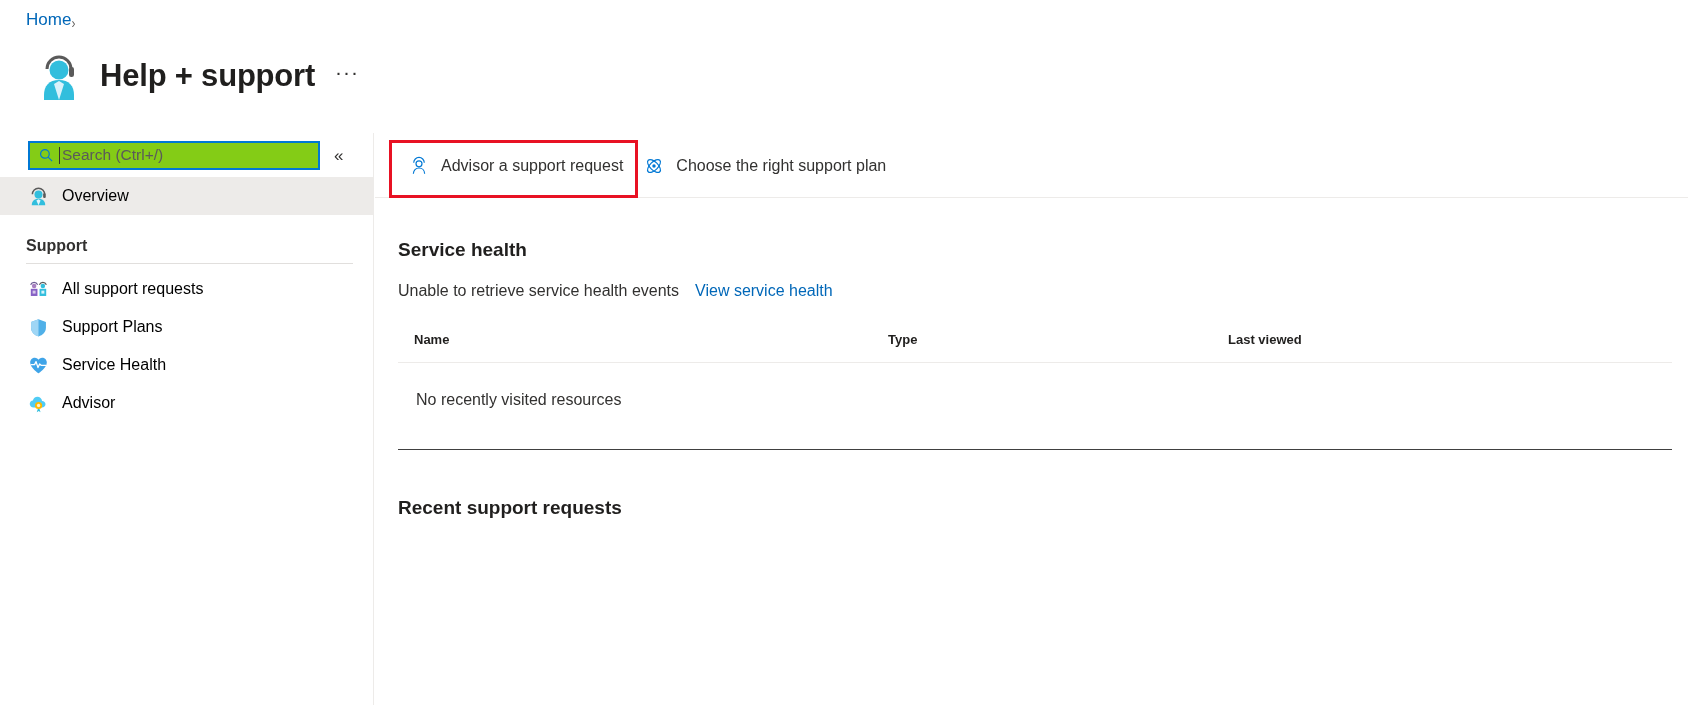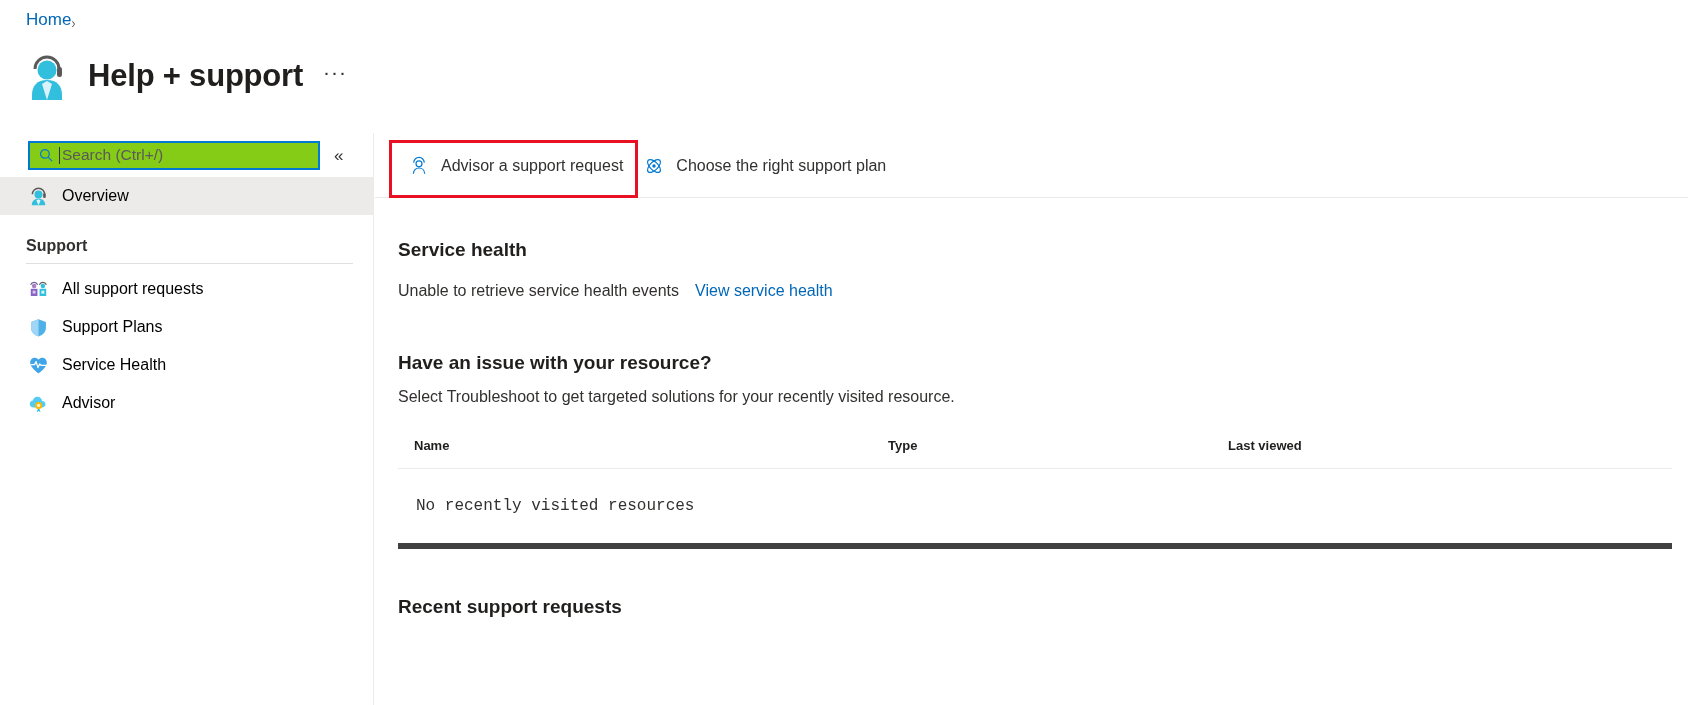--- a/index.html
+++ b/index.html
@@ -21,21 +21,21 @@
   }
   #breadcrumb .crumb-link { color: #0067b8; cursor: pointer; }
   #breadcrumb .crumb-sep {
     color: #605e5c; font-size: 15px; line-height: 1;
     transform: scaleX(0.8);
   }
 
   
   #page-header {
     position: absolute;
-    left: 24px; top: 50px;
+    left: 36px; top: 50px;
     display: flex; align-items: center;
   }
   #page-header .title-icon { width: 46px; height: 52px; flex: 0 0 46px; }
   #page-header .title-text {
     font-size: 31px; font-weight: 600; letter-spacing: -0.2px;
     color: #201f1e; margin-left: 18px; white-space: nowrap;
   }
   #page-header .ellipsis-btn {
     margin-left: 20px; color: #323130; font-size: 21px;
     letter-spacing: 1px; cursor: pointer; padding-bottom: 8px;
@@ -151,24 +151,23 @@
     display: flex; font-size: 13px; font-weight: 600; color: #201f1e;
     padding: 0 0 15px 16px;
     border-bottom: 1px solid #edebe9;
     margin-right: 16px;
   }
   #resource-table .col-name { width: 474px; }
   #resource-table .col-type { width: 340px; }
   #resource-table .col-last { flex: 1; }
   #resource-table .tbl-row {
     display: flex; font-size: 16px; color: #323130;
-    padding: 28px 0 28px 18px;
-    border-bottom: 6px solid #404040;
+    padding: 28px 0 40px 18px;
+    border-bottom: 1px solid #404040;
     margin-right: 16px;
-    font-family: Liberation Mono, monospace;
   }
 
   #recent-requests { margin-top: 47px; }
 </style>
 </head>
 <body>
 
 <div id="breadcrumb">
   <span class="crumb-link">Home</span>
   <span class="crumb-sep">›</span>
@@ -298,24 +297,20 @@
 <div id="main">
 
   <div id="service-health">
     <div class="section-title">Service health</div>
     <div class="sh-row">
       <span class="body-text">Unable to retrieve service health events</span>
       <span class="body-text link">View service health</span>
     </div>
   </div>
 
-  <div id="resource-issue">
-    <div class="section-title">Have an issue with your resource?</div>
-    <div class="body-text ri-sub">Select Troubleshoot to get targeted solutions for your recently visited resource.</div>
-  </div>
 
   <div id="resource-table">
     <div class="tbl-head">
       <div class="col-name">Name</div>
       <div class="col-type">Type</div>
       <div class="col-last">Last viewed</div>
     </div>
     <div class="tbl-row">
       <span>No recently visited resources</span>
     </div>

